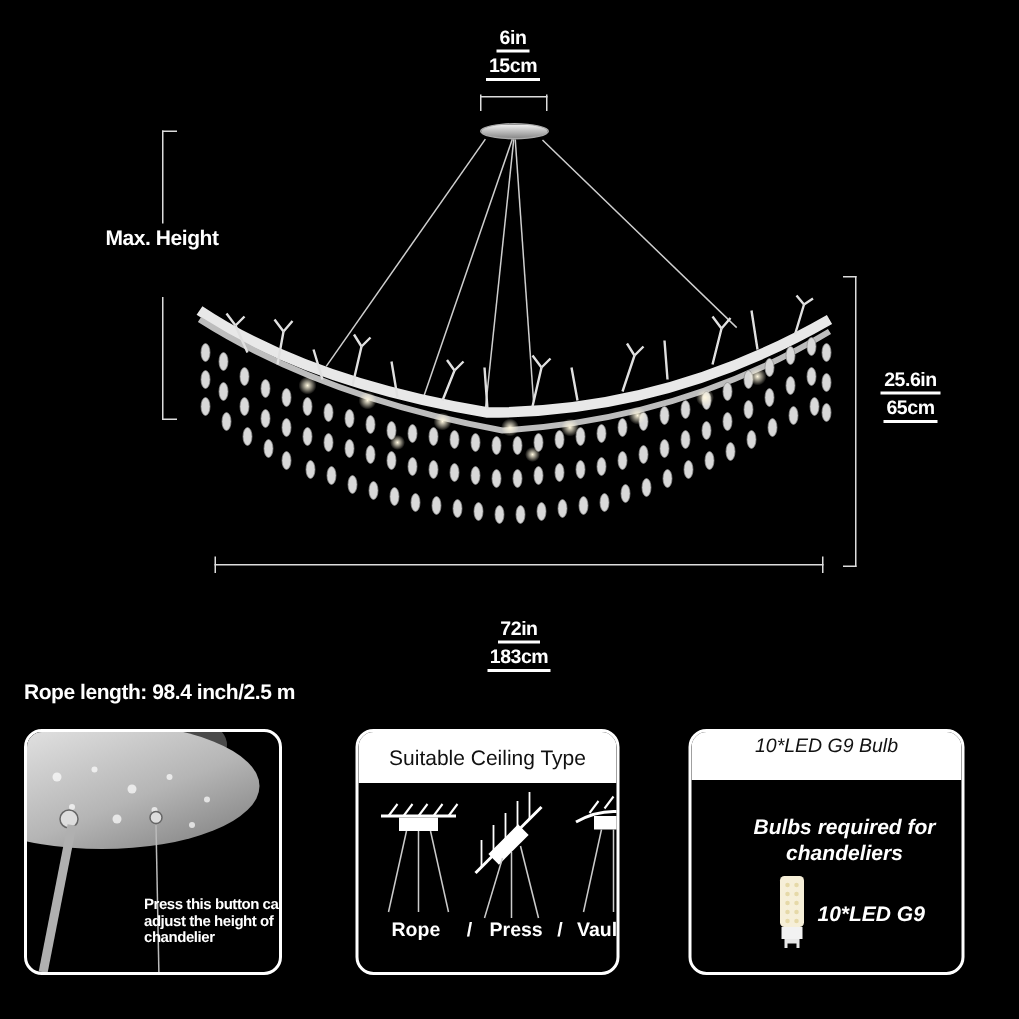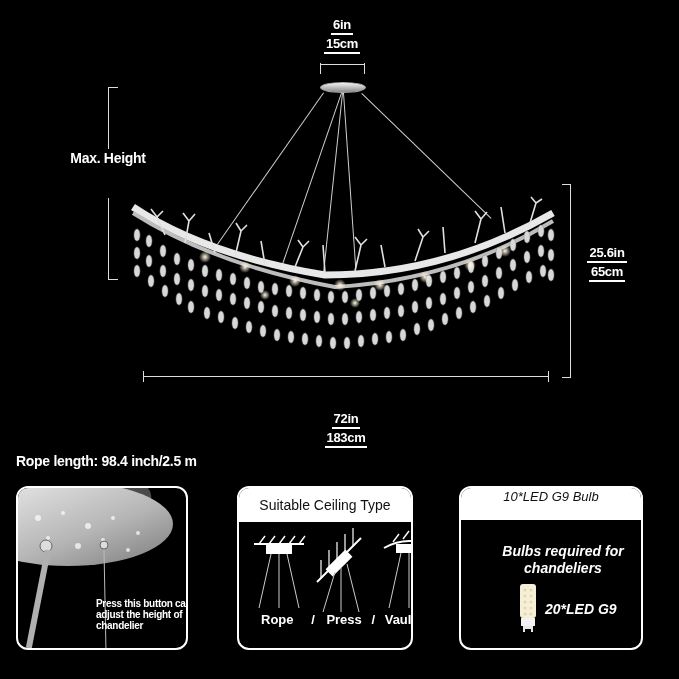--- a/index.html
+++ b/index.html
@@ -302,14 +302,14 @@
         <circle cx="8" cy="20" r="1.5"></circle>
         <circle cx="14" cy="20" r="1.5"></circle>
         <circle cx="8" cy="26" r="1.5"></circle>
         <circle cx="14" cy="26" r="1.5"></circle>
         <circle cx="8" cy="32" r="1.5"></circle>
         <circle cx="14" cy="32" r="1.5"></circle>
       </g>
     <rect x="4" y="36" width="14" height="8" fill="#f2f2f2"></rect>
     <path d="M6 44 v6 h2 v-3 h6 v3 h2 v-6 z" fill="#e8e8e8"></path>
   </svg>
-  <div class="abs" style="left:84px; top:113px; font-size:14px; font-weight:bold;">20*LED G9</div>
+  <div class="abs" style="left:84px; top:113px; font-size:14px; font-weight:bold;">10*LED G9</div>
 </div>
 
 </body></html>

